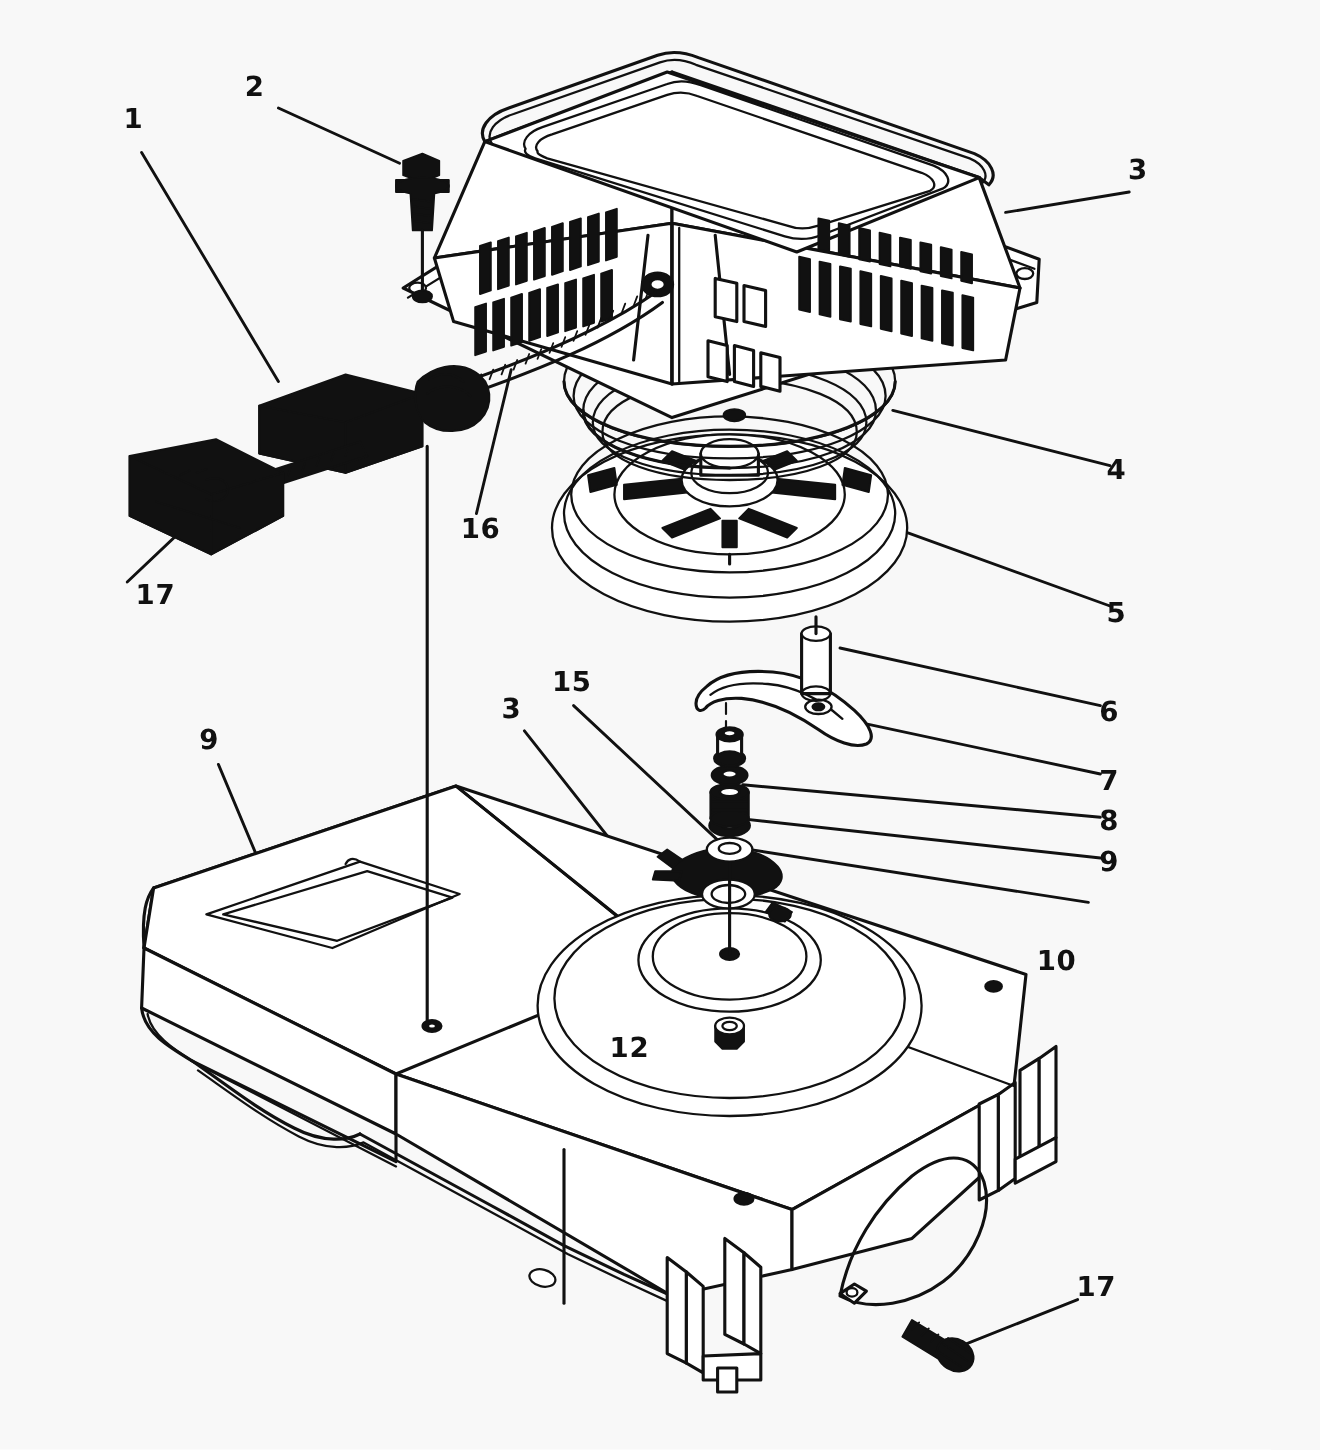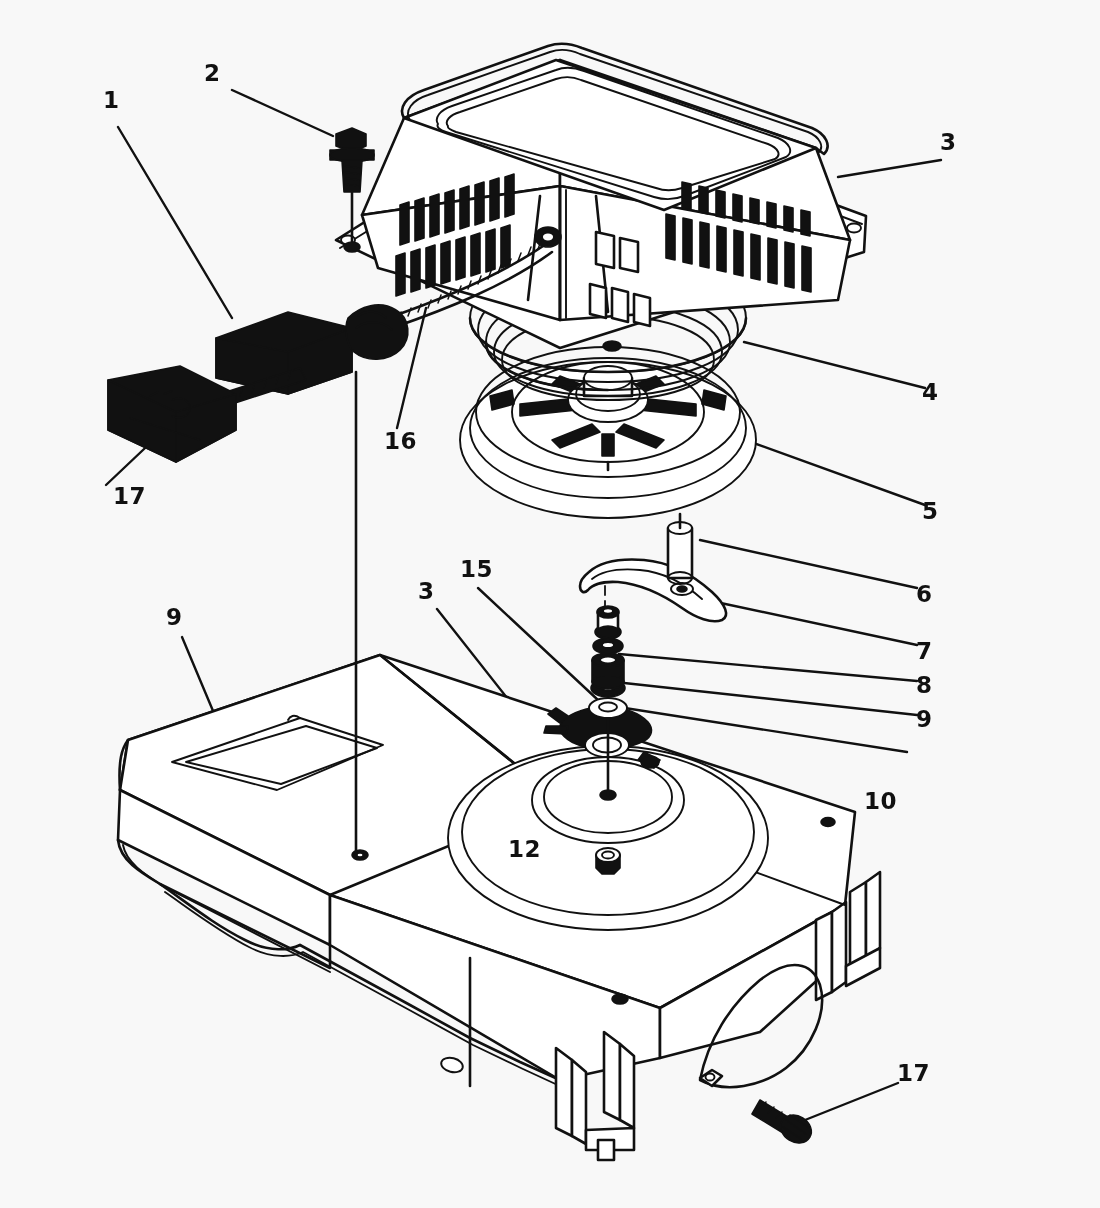--- a/index.html
+++ b/index.html
@@ -402,21 +402,21 @@
   <div class="callout-label" style="left:204px; top:62px;">2</div>
   <div class="callout-label" style="left:940px; top:131px;">3</div>
   <div class="callout-label" style="left:922px; top:381px;">4</div>
   <div class="callout-label" style="left:922px; top:500px;">5</div>
   <div class="callout-label" style="left:916px; top:583px;">6</div>
   <div class="callout-label" style="left:916px; top:640px;">7</div>
   <div class="callout-label" style="left:916px; top:674px;">8</div>
   <div class="callout-label" style="left:916px; top:708px;">9</div>
   <div class="callout-label" style="left:864px; top:746px;margin-top:44px;">10</div>
   <div class="callout-label" style="left:897px; top:1062px;">17</div>
-  <div class="callout-label" style="left:508px; top:838px;">12</div>
+  <div class="callout-label" style="left:508px; top:863px;">12</div>
   <div class="callout-label" style="left:166px; top:606px;">9</div>
   <div class="callout-label" style="left:418px; top:580px;">3</div>
   <div class="callout-label" style="left:460px; top:558px;">15</div>
   <div class="callout-label" style="left:384px; top:430px;">16</div>
   <div class="callout-label" style="left:89px; top:485px;margin-left:24px;">17</div>
 
   <svg style="position:absolute; left:0; top:0; width:1100px; height:1208px; pointer-events:none;" viewBox="0 0 1100 1208">
     <g>
       <path class="blk" d="M760,1100 L796,1122 L788,1136 L752,1114 Z"></path>
       <g class="thin" stroke="#fff">

